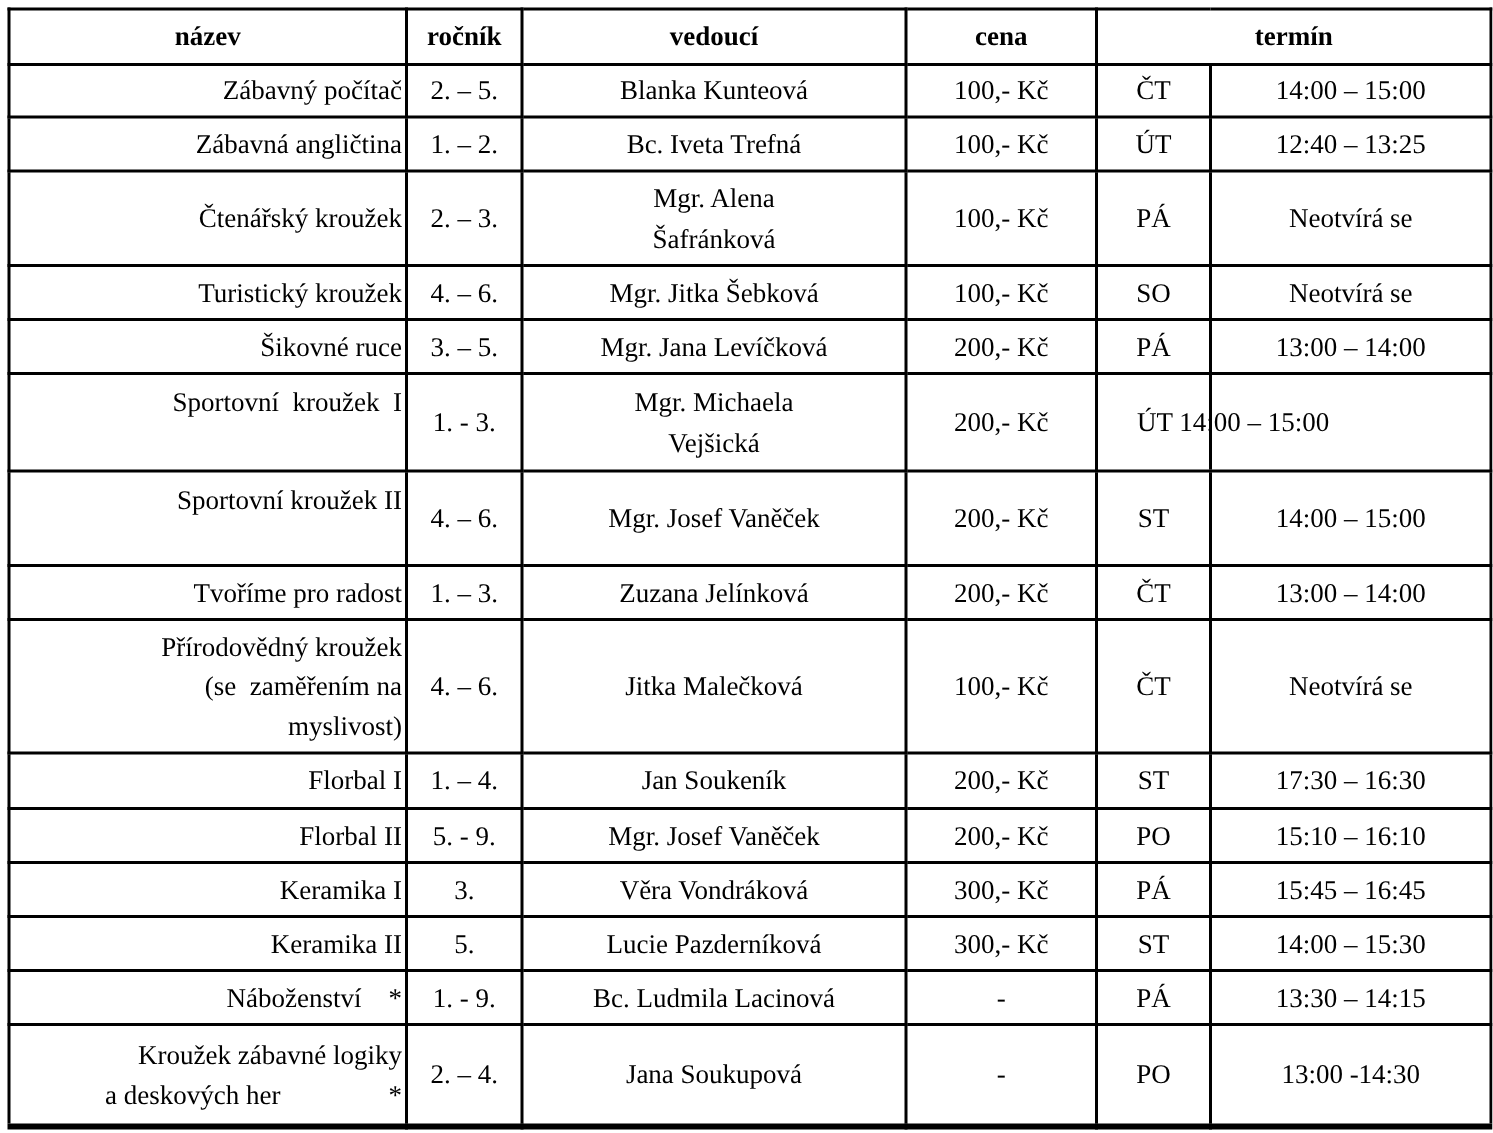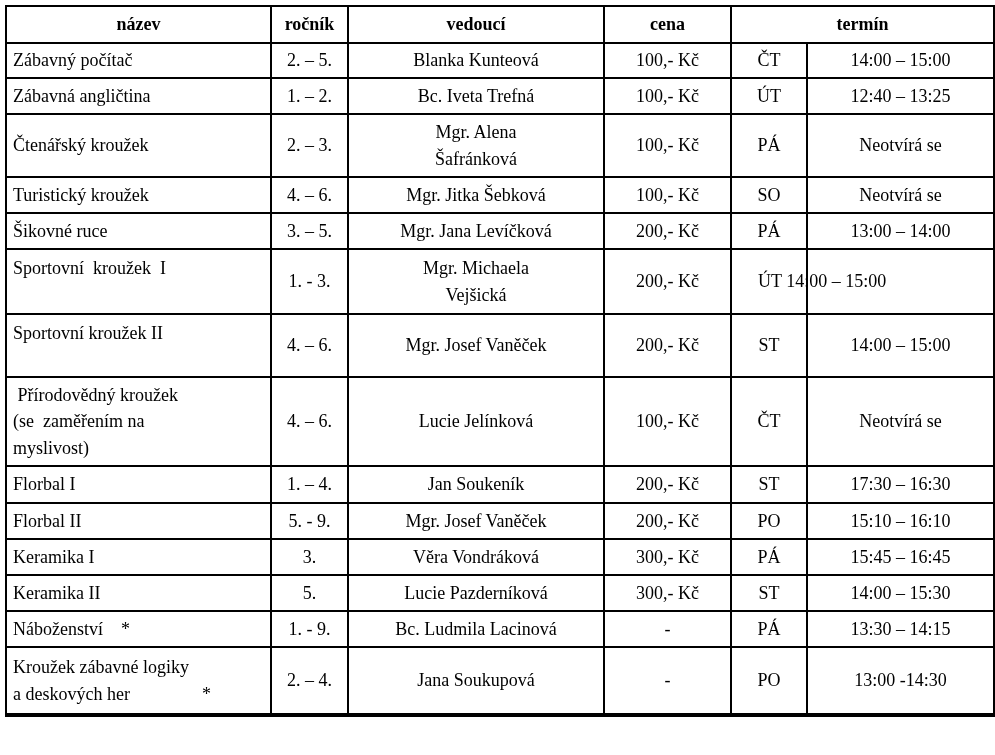--- a/index.html
+++ b/index.html
@@ -30,21 +30,21 @@
   th {
     font-weight: bold;
     text-align: center;
     vertical-align: middle;
   }
   td {
     text-align: center;
     vertical-align: middle;
   }
   td.name {
-    text-align: left;
+    text-align: right;
     padding-left: 6px;
     padding-right: 2px;
     white-space: pre-wrap;
   }
   td.leader {
     white-space: pre-line;
   }
   td.top {
     vertical-align: top;
     padding-top: 5px;
@@ -145,26 +145,34 @@
       <td colspan="2" class="merged"><span>ÚT  14:00 – 15:00</span><div class="vline"></div></td>
     </tr>
     <tr class="rh-m">
       <td class="name top">Sportovní kroužek II</td>
       <td>4. – 6.</td>
       <td class="leader">Mgr. Josef Vaněček</td>
       <td>200,- Kč</td>
       <td>ST</td>
       <td>14:00 – 15:00</td>
     </tr>
+    <tr class="rh-s">
+      <td class="name">Tvoříme pro radost</td>
+      <td>1. – 3.</td>
+      <td class="leader">Zuzana Jelínková</td>
+      <td>200,- Kč</td>
+      <td>ČT</td>
+      <td>13:00 – 14:00</td>
+    </tr>
     <tr class="rh-l">
       <td class="name"> Přírodovědný kroužek
 (se  zaměřením na
 myslivost)</td>
       <td>4. – 6.</td>
-      <td class="leader">Lucie Jelínková</td>
+      <td class="leader">Jitka Malečková</td>
       <td>100,- Kč</td>
       <td>ČT</td>
       <td>Neotvírá se</td>
     </tr>
     <tr class="rh-s2">
       <td class="name">Florbal I</td>
       <td>1. – 4.</td>
       <td class="leader">Jan Soukeník</td>
       <td>200,- Kč</td>
       <td>ST</td>

